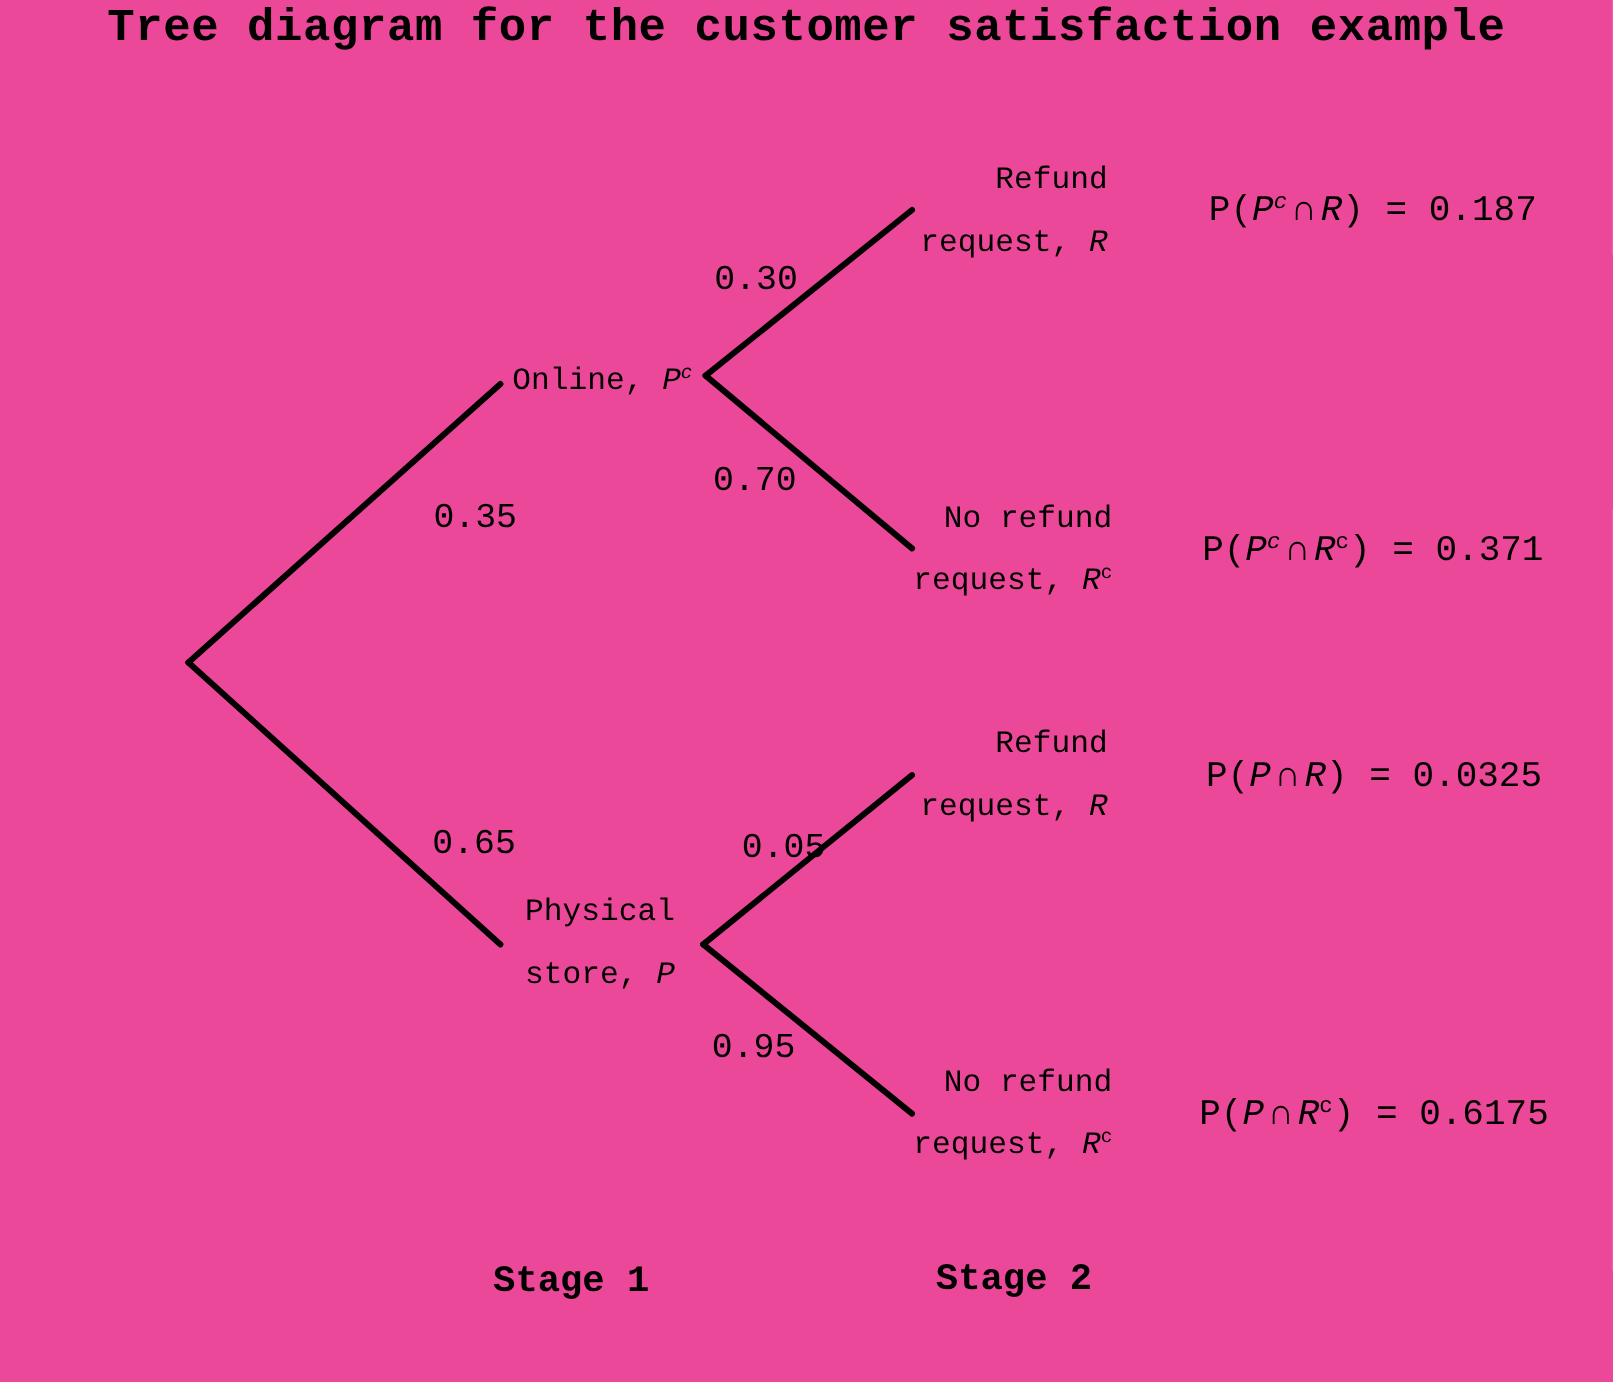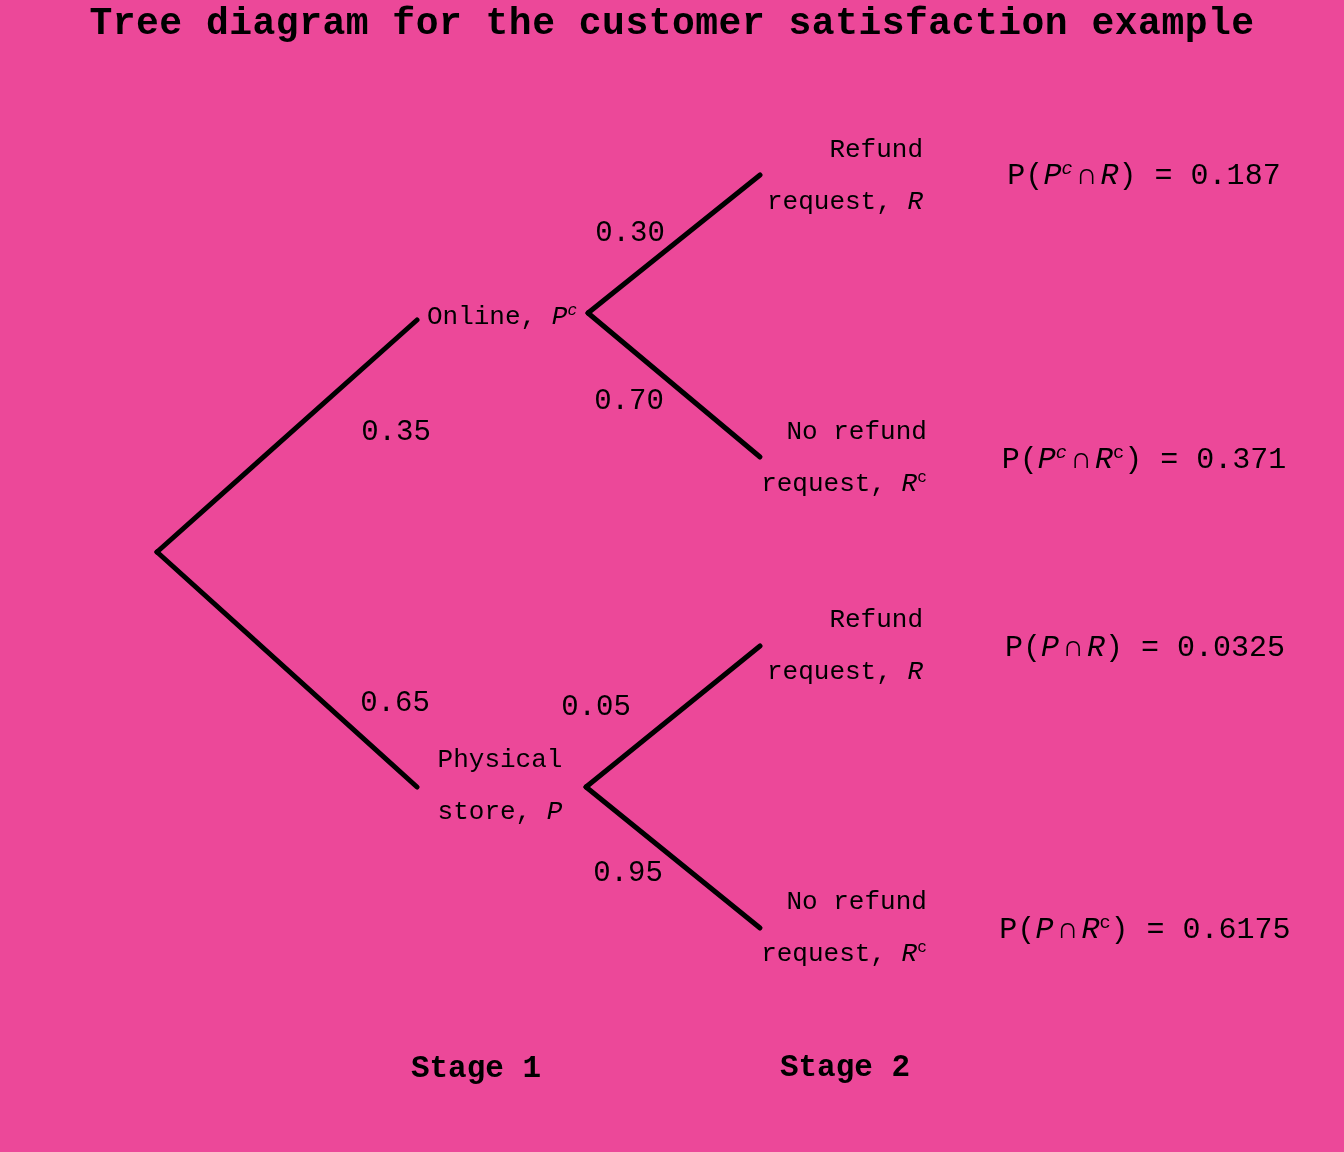--- a/index.html
+++ b/index.html
@@ -73,21 +73,21 @@
     <line x1="588" y1="313" x2="760" y2="457"></line>
     <line x1="586" y1="787" x2="760" y2="646"></line>
     <line x1="586" y1="787" x2="760" y2="928"></line>
   </svg>
 
   <div class="prob" style="left:396px;top:432px;">0.35</div>
   <div class="prob" style="left:395px;top:675px;margin-top:28px;">0.65</div>
 
   <div class="prob" style="left:630px;top:233px;">0.30</div>
   <div class="prob" style="left:629px;top:401px;">0.70</div>
-  <div class="prob" style="left:596px;top:707px;">0.05</div>
+  <div class="prob" style="left:653px;top:707px;">0.05</div>
   <div class="prob" style="left:628px;top:873px;">0.95</div>
 
   <div class="lbl" style="left:500px;top:786px;">
     <div>Physical</div>
     <div><span>store, </span><span class="it">P</span></div>
   </div>
 
   <div class="lbl" style="left:502px;top:317px;"><span>Online, </span><span class="it">P</span><span class="sup it">c</span></div>
 
   <div class="lbl" style="left:845px;top:176px;">

